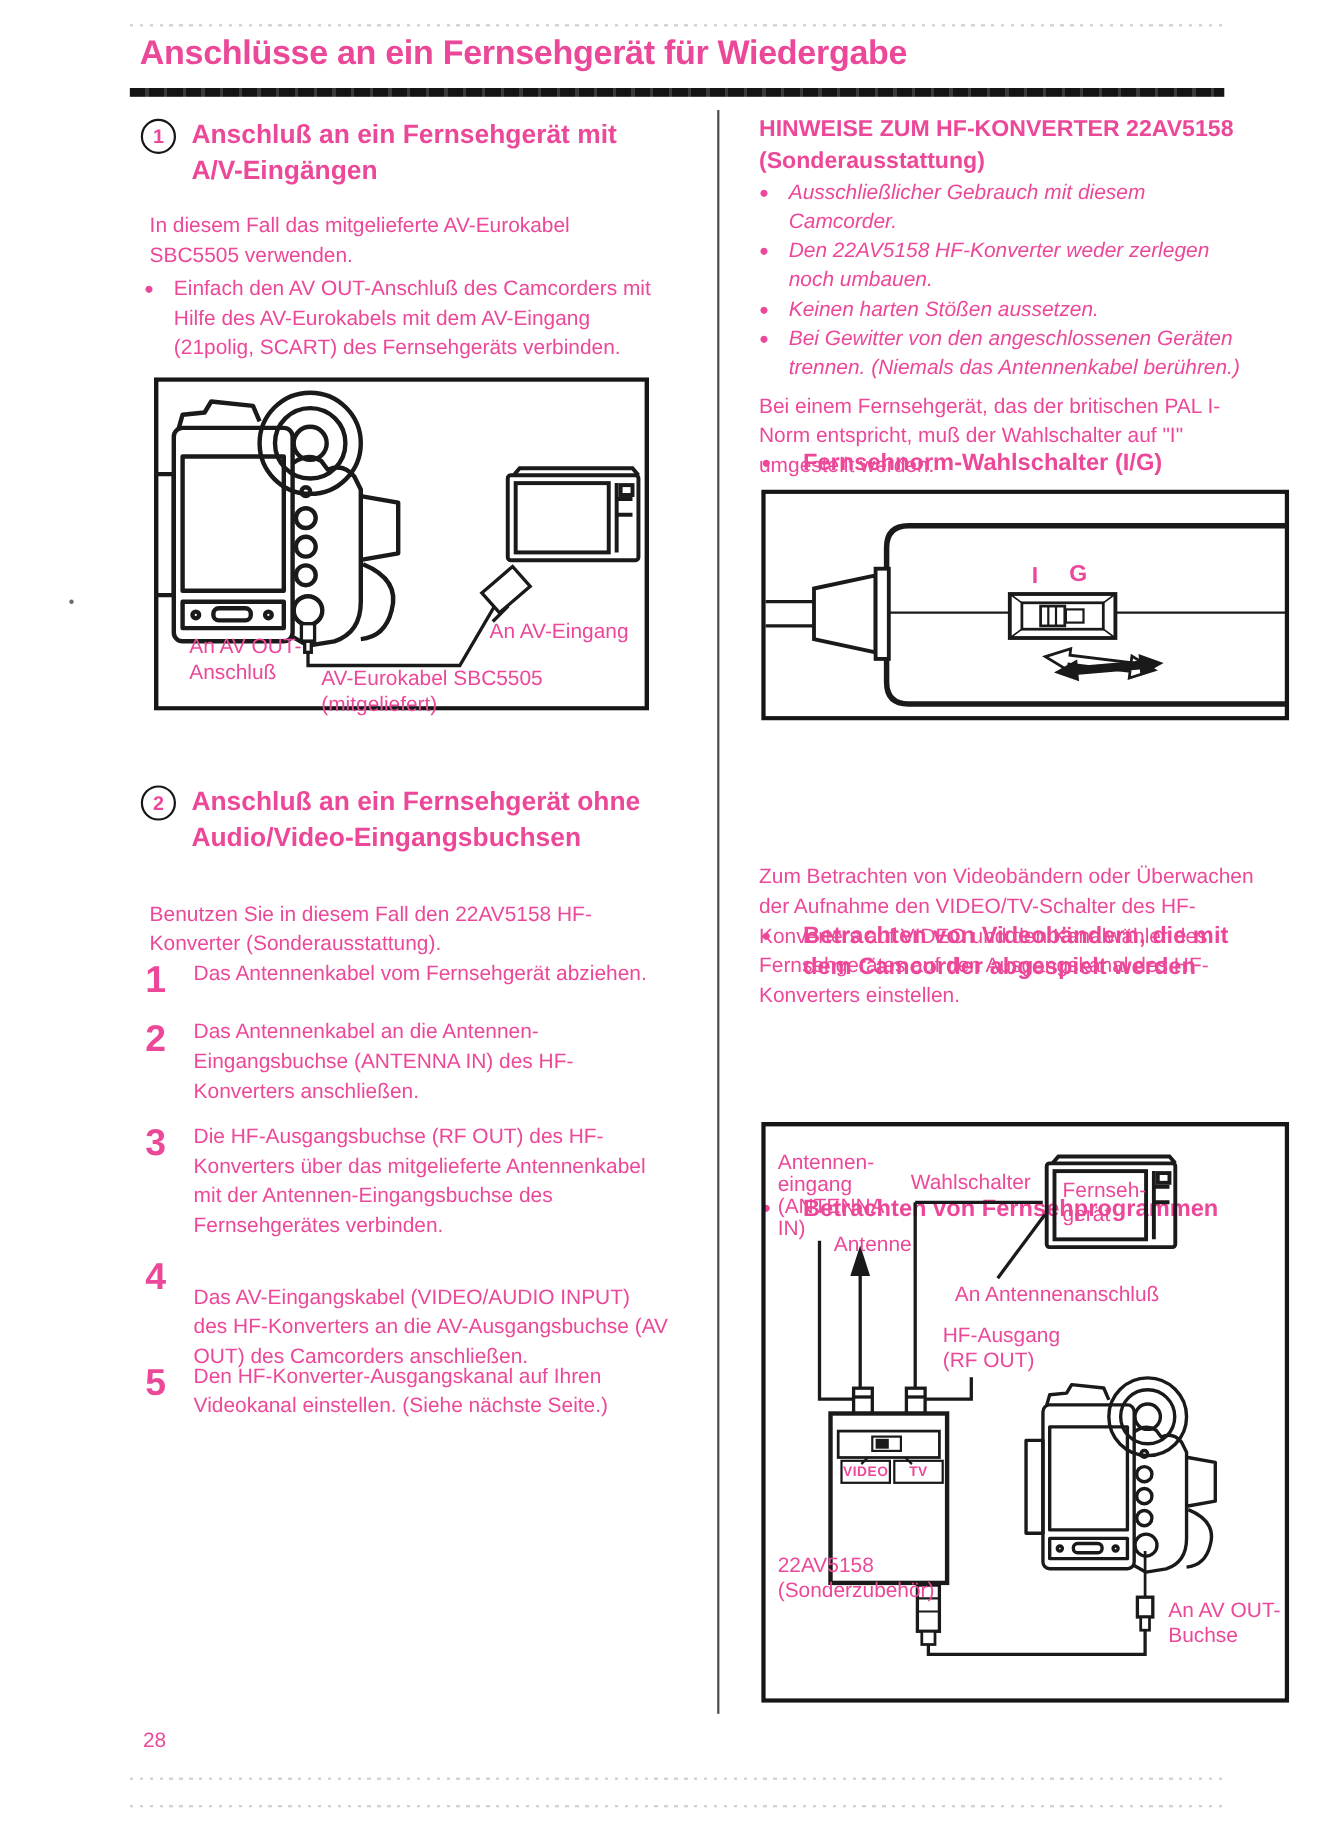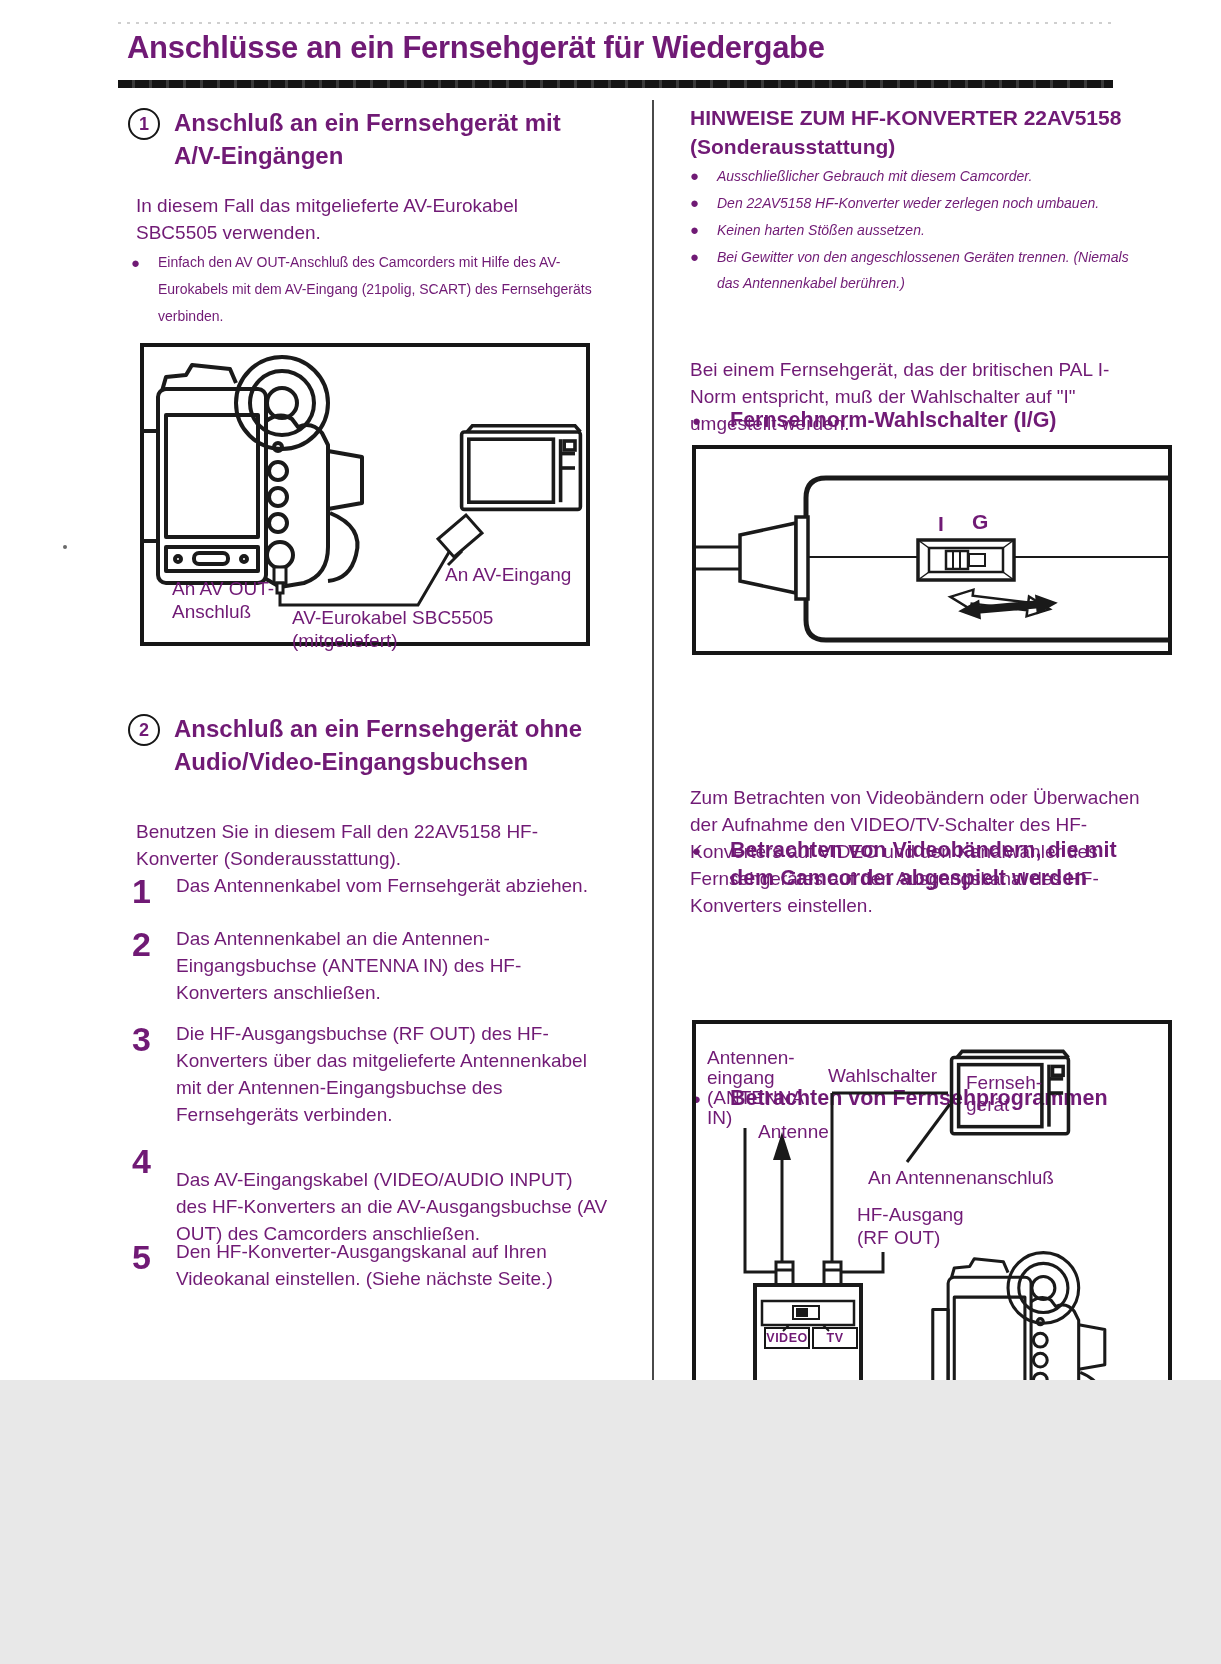--- a/index.html
+++ b/index.html
@@ -1,18 +1,18 @@
 <!DOCTYPE html>
 <html><head>
 <meta charset="utf-8">
 <style>
   html,body{margin:0;padding:0;background:#e8e8e8;}
   .page{
-    position:relative;width:1221px;height:1380px;margin:0 auto;
-    background:#ffffff;color:#701a75;
+    position:relative;width:1221px;height:1664px;margin:0 auto;
+    background:#ffffff;color:#ec4899;
     font-family:"Liberation Sans", sans-serif;
     overflow:hidden;
   }
   .abs{position:absolute;}
   .page-title{
     left:127px;top:30px;font-size:31px;font-weight:bold;letter-spacing:-0.3px;
   }
   .title-rule{
     left:118px;top:80px;width:995px;height:8px;
     background:repeating-linear-gradient(90deg,#141414 0 14px,#3a3a3a 14px 17px);
@@ -30,21 +30,21 @@
   .sec-head{display:flex;gap:14px;align-items:flex-start;}
   .circled{
     flex:0 0 auto;width:28px;height:28px;border:2.5px solid #161616;border-radius:50%;
     font-size:18px;font-weight:bold;display:flex;align-items:center;justify-content:center;
     margin-top:2px;
   }
   .sec-head-text{font-size:24px;font-weight:bold;line-height:33px;white-space:pre-line;}
   .body-par{font-size:19px;line-height:27px;}
   .note-head{font-size:21px;font-weight:bold;line-height:29px;white-space:pre-line;}
   .note-item{
-    position:relative;font-size:14px;font-style:italic;line-height:26px;
+    position:relative;font-size:19px;font-style:italic;line-height:26px;
     padding-left:27px;margin-bottom:1px;
   }
   .note-item::before{content:"\25CF";position:absolute;left:0;top:0;font-style:normal;font-size:15px;}
   .sub-head{
     position:relative;font-size:21.5px;font-weight:bold;line-height:28px;
     padding-left:40px;white-space:pre-line;
   }
   .sub-head::before{content:"\25CF";position:absolute;left:2px;top:1px;font-size:15px;font-weight:normal;}
 
   
@@ -148,21 +148,21 @@
   <div class="abs" style="left:132px;top:872px;">
     <span class="step-num abs" style="left:0;top:2px;">1</span>
     <div class="step-text abs" style="left:44px;top:0;">Das Antennenkabel vom Fernsehgerät abziehen.</div>
   </div>
   <div class="abs" style="left:132px;top:925px;">
     <span class="step-num abs" style="left:0;top:2px;">2</span>
     <div class="step-text abs" style="left:44px;top:0;">Das Antennenkabel an die Antennen-Eingangsbuchse (ANTENNA IN) des HF-Konverters anschließen.</div>
   </div>
   <div class="abs" style="left:132px;top:1020px;">
     <span class="step-num abs" style="left:0;top:2px;">3</span>
-    <div class="step-text abs" style="left:44px;top:0;">Die HF-Ausgangsbuchse (RF OUT) des HF-Konverters über das mitgelieferte Antennenkabel mit der Antennen-Eingangsbuchse des Fernsehgeräts verbinden.</div>
+    <div class="step-text abs" style="left:44px;top:0;">Die HF-Ausgangsbuchse (RF OUT) des HF-Konverters über das mitgelieferte Antennenkabel mit der Antennen-Eingangsbuchse des Fernsehgerätes verbinden.</div>
   </div>
   <div class="abs" style="left:132px;top:1142px;">
     <span class="step-num abs" style="left:0;top:2px;">4</span>
     <div class="step-text abs" style="left:44px;top:0;margin-top:24px;">Das AV-Eingangskabel (VIDEO/AUDIO INPUT) des HF-Konverters an die AV-Ausgangsbuchse (AV OUT) des Camcorders anschließen.</div>
   </div>
   <div class="abs" style="left:132px;top:1238px;">
     <span class="step-num abs" style="left:0;top:2px;">5</span>
     <div class="step-text abs" style="left:44px;top:0;">Den HF-Konverter-Ausgangskanal auf Ihren Videokanal einstellen. (Siehe nächste Seite.)</div>
   </div>
 

